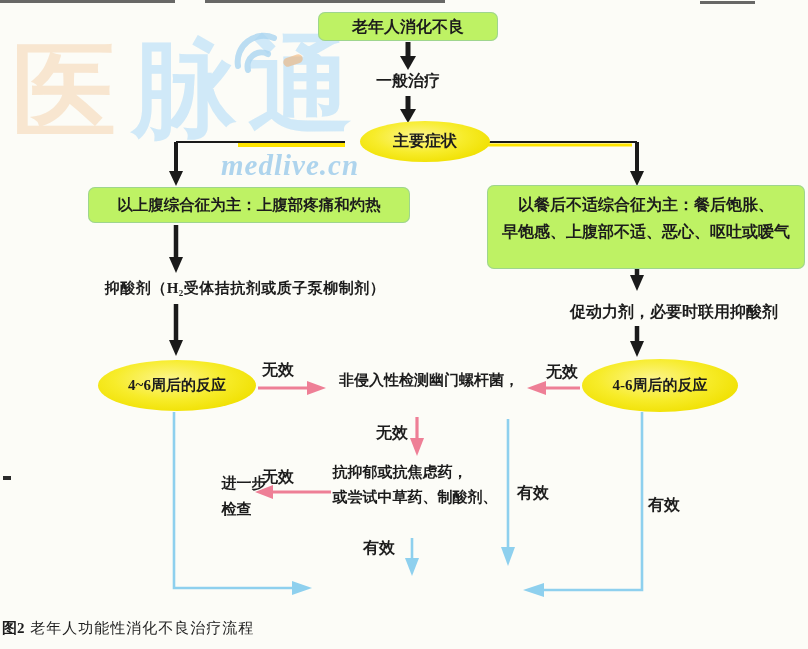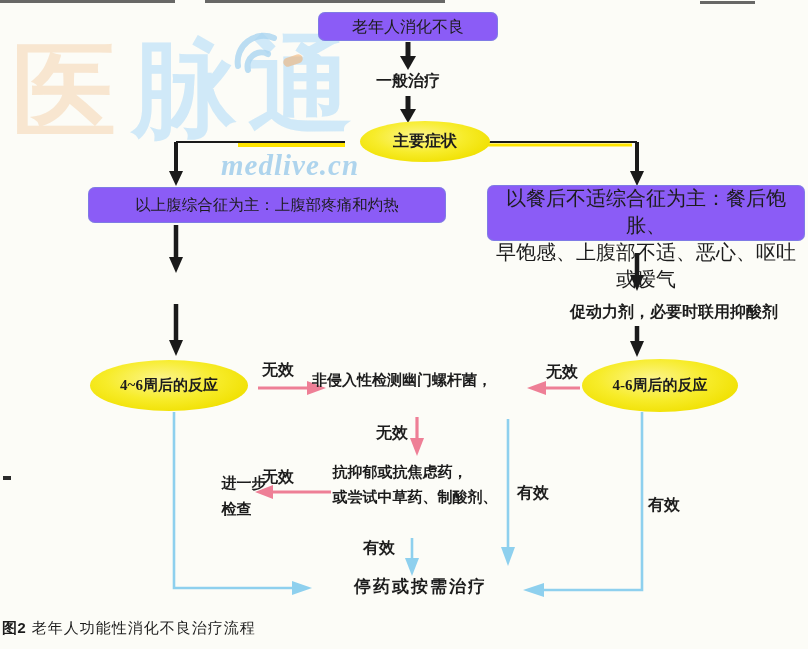--- a/index.html
+++ b/index.html
@@ -6,21 +6,21 @@
   .stage {
     position:relative; width:808px; height:649px; overflow:hidden;
     background:#fcfcf7;
     font-family:"Liberation Serif","DejaVu Serif",serif;
     color:#1c1c1c;
   }
   .abs { position:absolute; }
   .nowrap { white-space:nowrap; }
   .ctr { transform:translateX(-50%); }
   .box {
-    background:#8b5cf6; border-radius:7px; text-align:center; font-weight:normal;
+    background:#bef264; border-radius:7px; text-align:center; font-weight:bold;
     box-shadow:inset 0 0 0 1px rgba(110,170,205,.40);
   }
   .ellipse {
     background:radial-gradient(ellipse at 45% 38%, #fcf58e 0%, #f7ec2a 45%, #f0e000 78%, #ecdb00 100%);
     border-radius:50%; display:flex; align-items:center; justify-content:center;
     font-weight:bold;
   }
   .flowtext { font-weight:bold; }
   .lbl { font-weight:bold; font-size:16px; }
   svg.connectors { position:absolute; left:0; top:0; pointer-events:none; }
@@ -33,21 +33,21 @@
     position:absolute; left:221px; top:149px; font-size:29px; font-style:italic;
     font-weight:bold; letter-spacing:1px; color:rgba(160,205,235,.85);
     font-family:"Liberation Serif","DejaVu Serif",serif;
   }
   .wm-accent {
     position:absolute; left:283px; top:56px; width:20px; height:9px;
     background:rgba(243,173,106,.55); border-radius:5px; transform:rotate(-18deg);
   }
   .scan-dash { position:absolute; background:rgba(25,25,25,.65); height:3px; }
   .caption { position:absolute; left:2px; top:619px; font-size:15px; white-space:nowrap; }
-  .cap-tag { font-weight:bold;font-family:Liberation Mono, monospace; }
+  .cap-tag { font-weight:bold; }
   .cap-text { margin-left:2px; letter-spacing:1px; }
   .edge-mark { position:absolute; left:3px; top:476px; width:8px; height:4px; background:#2b2b2b; }
 </style>
 </head>
 <body>
 
 <div class="stage">
 
   <div class="watermark">
     <span class="wm-char wm-yi">医</span>
@@ -114,49 +114,49 @@
       <polygon points="544,583 544,597 523,590" stroke="none"></polygon>
     </g>
   </svg>
 
   <div class="abs box nowrap" style="left:318px; top:12px; width:180px; height:29px; line-height:29px; font-size:16px;">老年人消化不良</div>
 
   <div class="abs ctr lbl nowrap" style="left:408px; top:71px;">一般治疗</div>
 
   <div class="abs ellipse" style="left:360px; top:121px; width:130px; height:41px; font-size:16px;">主要症状</div>
 
-  <div class="abs box nowrap" style="left:88px; top:187px; width:358px; height:36px; line-height:36px; font-size:15.5px;">以上腹综合征为主：上腹部疼痛和灼热</div>
+  <div class="abs box nowrap" style="left:88px; top:187px; width:322px; height:36px; line-height:36px; font-size:15.5px;">以上腹综合征为主：上腹部疼痛和灼热</div>
 
-  <div class="abs box" style="left:487px; top:185px; width:318px; height:56px; box-sizing:border-box; font-size:20px; line-height:27px;">
+  <div class="abs box" style="left:487px; top:185px; width:318px; height:84px; padding-top:6px; box-sizing:border-box; font-size:16px; line-height:27px;">
     <div>以餐后不适综合征为主：餐后饱胀、</div>
     <div>早饱感、上腹部不适、恶心、呕吐或嗳气</div>
   </div>
 
+  <div class="abs ctr flowtext nowrap" style="left:245px; top:279px; font-size:15px; letter-spacing:.5px;">抑酸剂（H₂受体拮抗剂或质子泵柳制剂）</div>
 
   <div class="abs ctr flowtext nowrap" style="left:637px; top:302px; font-size:16px;margin-left:37px;">促动力剂，必要时联用抑酸剂</div>
 
-  <div class="abs ellipse" style="left:90px; top:360px; width:158px; height:51px; font-size:15px;">4~6周后的反应</div>
+  <div class="abs ellipse" style="left:98px; top:360px; width:158px; height:51px; font-size:15px;">4~6周后的反应</div>
 
   <div class="abs ellipse" style="left:582px; top:359px; width:156px; height:53px; font-size:15px;">4-6周后的反应</div>
 
-  <div class="abs ctr flowtext" style="left:402px; top:367px; font-size:15px; line-height:26px; white-space:nowrap;">
+  <div class="abs ctr flowtext" style="left:429px; top:367px; font-size:15px; line-height:26px; white-space:nowrap;">
     <div>非侵入性检测幽门螺杆菌，</div>
   </div>
 
   <div class="abs ctr flowtext" style="left:415px; top:460px; font-size:15px; line-height:24.5px; white-space:nowrap;">
     <div>抗抑郁或抗焦虑药，</div>
     <div>或尝试中草药、制酸剂、</div>
   </div>
 
   <div class="abs ctr flowtext" style="left:244px; top:470px; font-size:15px; line-height:26px; white-space:nowrap;">
     <div>进一步</div>
     <div>检查</div>
   </div>
 
-  <div class="abs flowtext nowrap" style="left:354px; top:575px; font-size:17px; letter-spacing:2px;">停药或按需治疗</div>
 
   <span class="abs lbl" style="left:262px; top:360px;">无效</span>
   <span class="abs lbl" style="left:546px; top:362px;">无效</span>
   <span class="abs lbl" style="left:376px; top:423px;">无效</span>
   <span class="abs lbl" style="left:262px; top:467px;">无效</span>
   <span class="abs lbl" style="left:517px; top:483px;">有效</span>
   <span class="abs lbl" style="left:648px; top:495px;">有效</span>
   <span class="abs lbl" style="left:363px; top:538px;">有效</span>
 
   <div class="caption">

